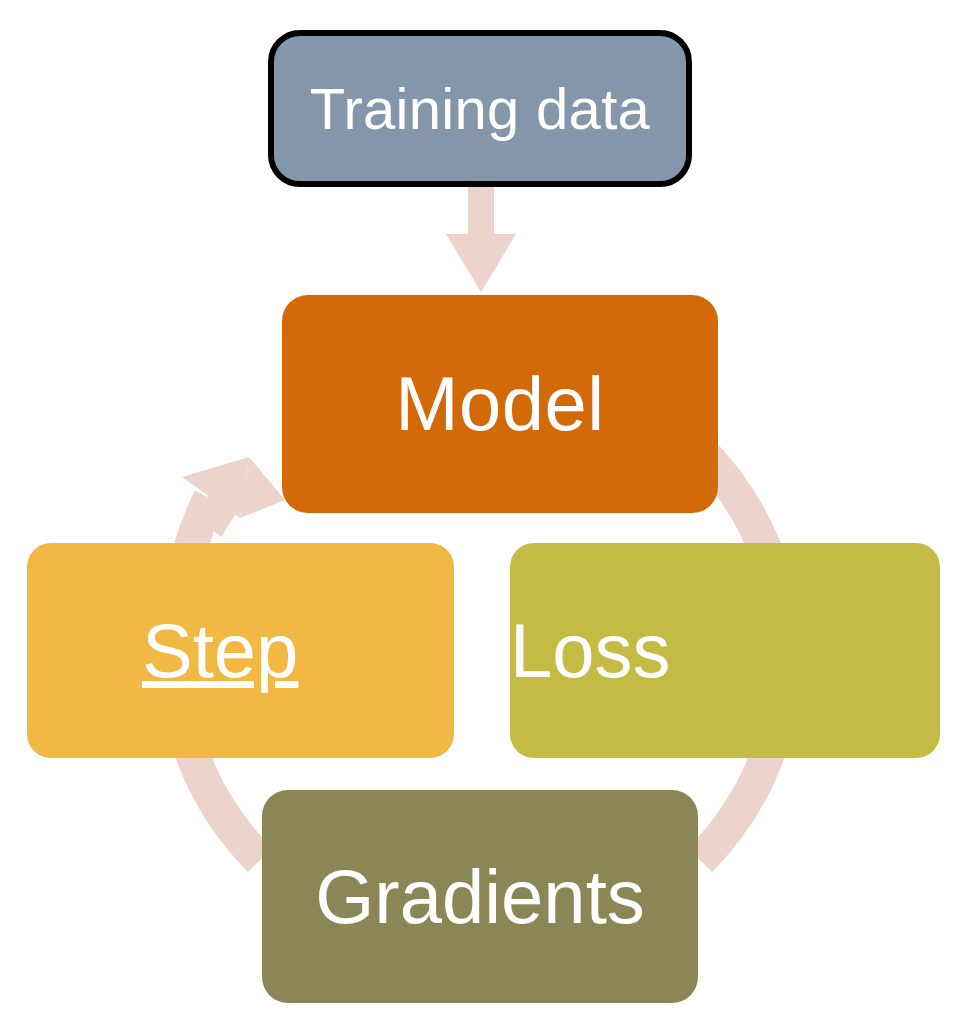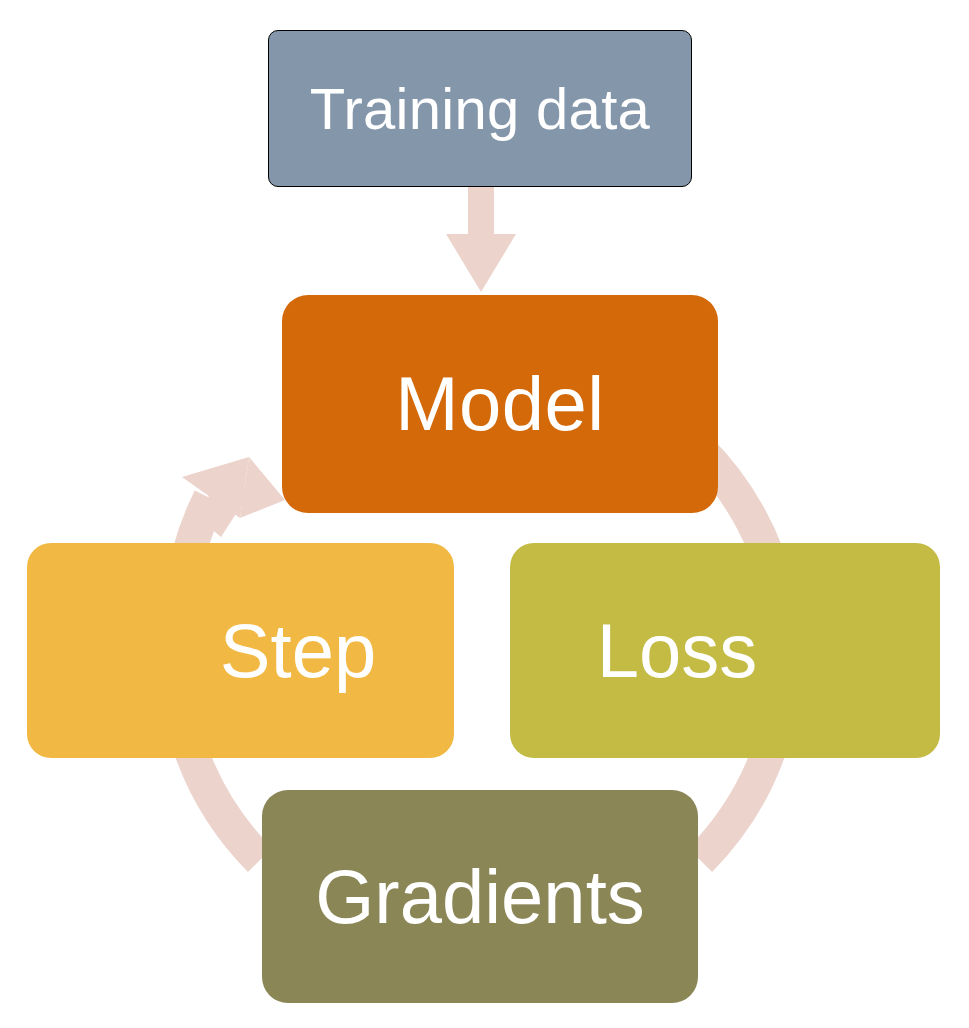--- a/index.html
+++ b/index.html
@@ -40,23 +40,23 @@
     color: #ffffff;
     font-weight: 400;
   }
 
   
   #node-training-data {
     left: 268px;
     top: 30px;
     width: 424px;
     height: 157px;
-    border-radius: 10px;
+    border-radius: 32px;
     background: #8496a9;
-    border: 1px solid #000000;
+    border: 6px solid #000000;
   }
   #node-training-data .node-label {
     font-size: 58px;
     letter-spacing: 0.3px;
   }
 
   
   #node-model {
     left: 262px;
     top: 295px;
@@ -72,37 +72,38 @@
   }
 
   
   #node-loss {
     left: 510px;
     top: 543px;
     width: 430px;
     height: 215px;
     border-radius: 24px;
     background: #c3bb43;
-    justify-content: center;
+    justify-content: flex-start;
     padding-right: 96px;
   }
   #node-loss .node-label {
     font-size: 76px;
   }
 
   
   #node-step {
     left: 27px;
     top: 543px;
     width: 427px;
     height: 215px;
     border-radius: 24px;
     background: #f1b944;
-    justify-content: center;
+    justify-content: flex-start;
     padding-left: 115px;
+    text-decoration: underline;
   }
   #node-step .node-label {
     font-size: 76px;
   }
 
   
   #node-gradients {
     left: 262px;
     top: 790px;
     width: 436px;

